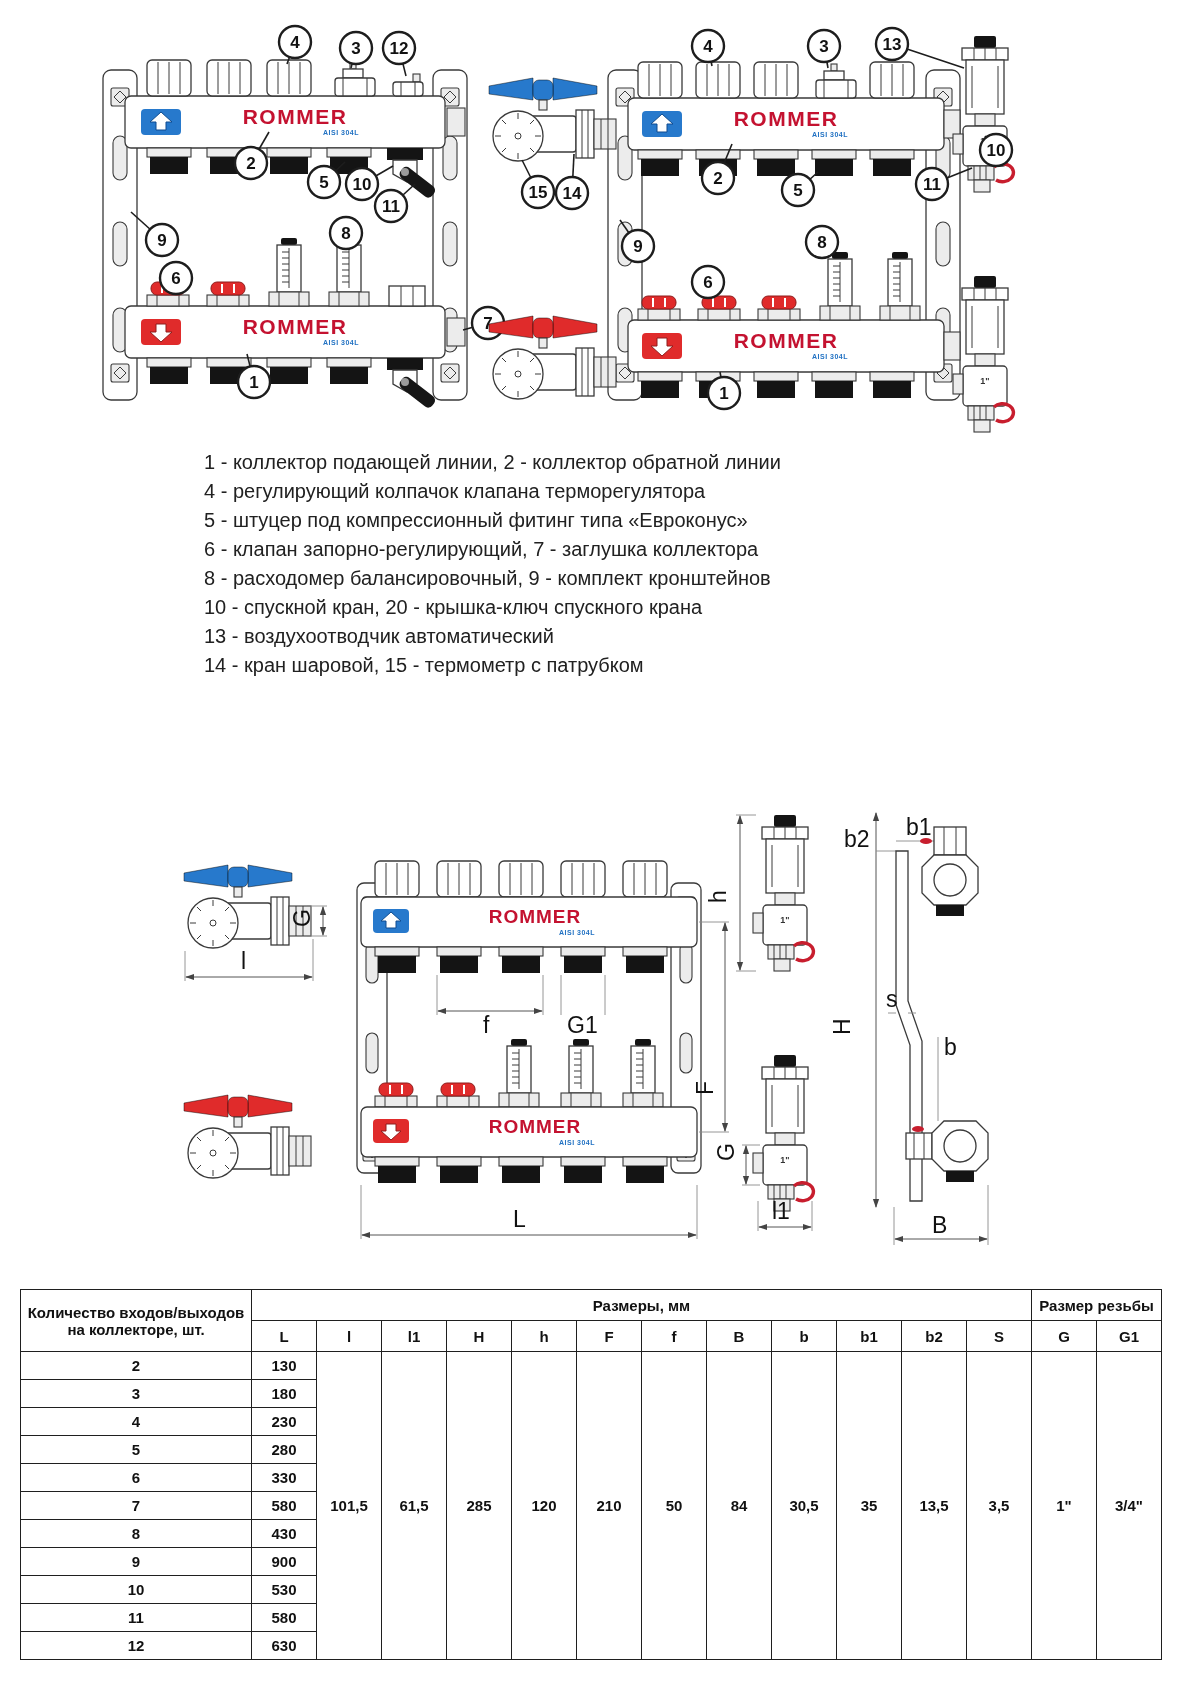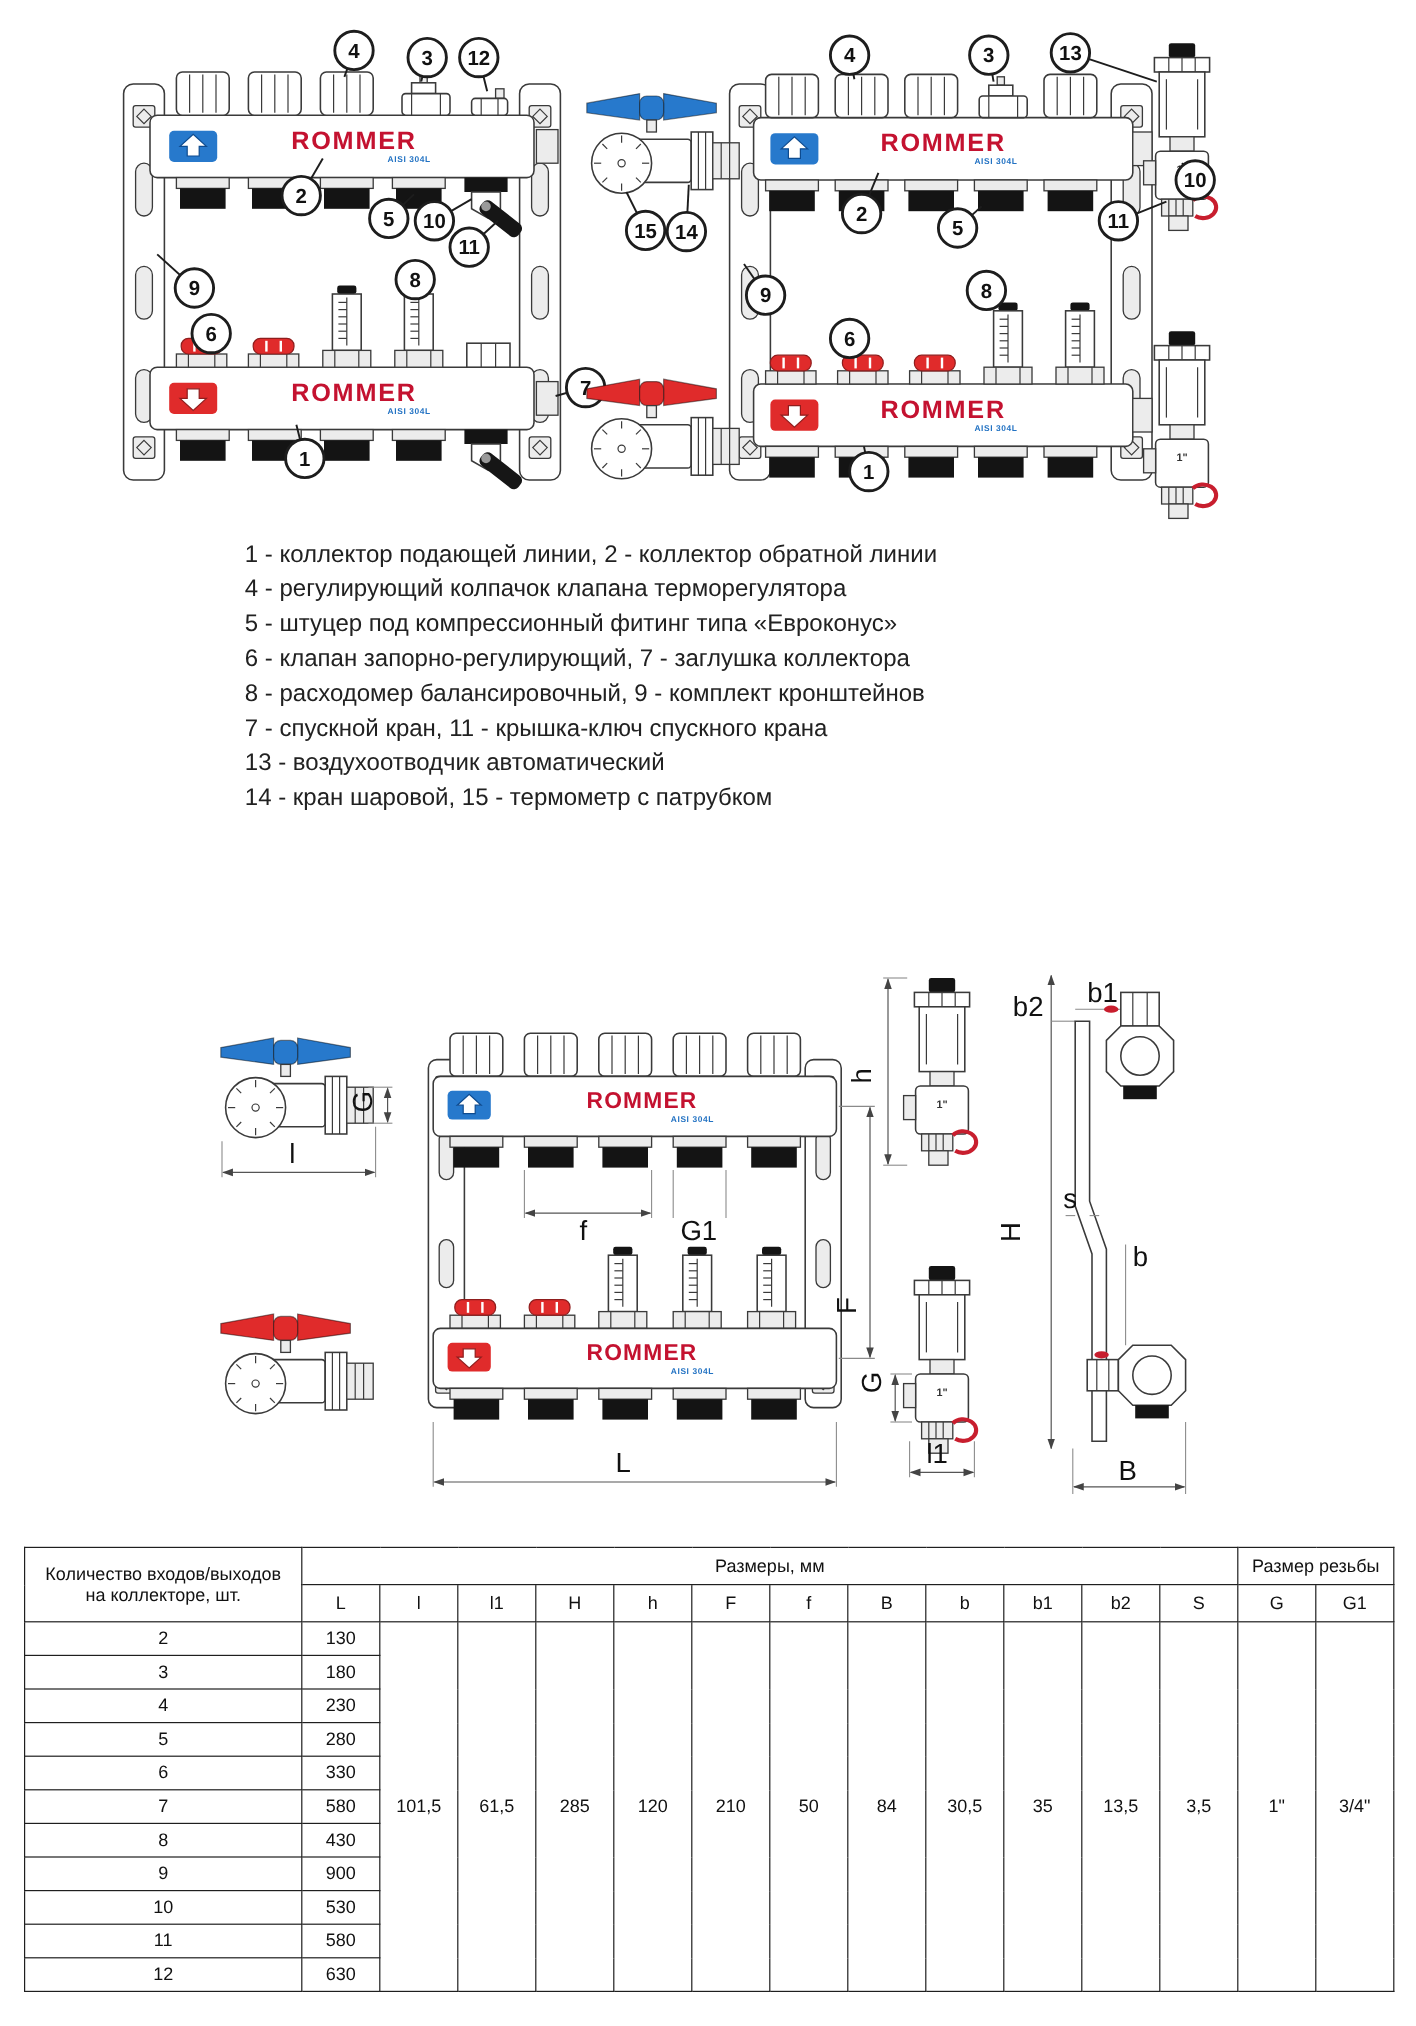--- a/index.html
+++ b/index.html
@@ -3,21 +3,21 @@
 <meta charset="utf-8">
 <style>
   html,body{margin:0;padding:0;background:#fff;}
   .page{position:relative;width:1180px;height:1688px;background:#fff;overflow:hidden;
         font-family:"Liberation Sans",sans-serif;color:#1c1c1c;}
   
   .legend{position:absolute;left:204px;top:448px;font-size:20px;line-height:29px;color:#212121;}
   
   .spec{position:absolute;left:20px;top:1289px;border-collapse:collapse;table-layout:fixed;
         font-size:15px;color:#111;text-align:center;}
-  .spec th,.spec td{border:1px solid #1f1f1f;font-weight:normal;padding:0 2px;}
+  .spec th,.spec td{border:1px solid #1f1f1f;font-weight:bold;padding:0 2px;}
   .spec thead tr{height:31px;}
   .spec tbody tr{height:28px;}
   .spec .c1{white-space:pre-line;}
   
   .ln{fill:#fff;stroke:#3a3a3a;stroke-width:1.3;}
   .lnf{fill:#ececec;stroke:#3a3a3a;stroke-width:1.1;}
   .blk{fill:#141414;stroke:none;}
   .thin{stroke:#3a3a3a;stroke-width:1;fill:none;}
   .wnotch{stroke:#fff;stroke-width:2;fill:none;}
   .dim{stroke:#555;stroke-width:1;fill:none;marker-start:url(#arr);marker-end:url(#arr);}
@@ -384,21 +384,21 @@
         <text x="244" y="379">1</text>
       </g>
 </svg>
 
 <div class="legend">
   <div>1 - коллектор подающей линии, 2 - коллектор обратной линии</div>
   <div>4 - регулирующий колпачок клапана терморегулятора</div>
   <div>5 - штуцер под компрессионный фитинг типа «Евроконус»</div>
   <div>6 - клапан запорно-регулирующий, 7 - заглушка коллектора</div>
   <div>8 - расходомер балансировочный, 9 - комплект кронштейнов</div>
-  <div>7 - спускной кран, 11 - крышка-ключ спускного крана</div>
+  <div>10 - спускной кран, 20 - крышка-ключ спускного крана</div>
   <div>13 - воздухоотводчик автоматический</div>
   <div>14 - кран шаровой, 15 - термометр с патрубком</div>
 </div>
 
 <svg width="920" height="500" viewBox="0 0 920 500" style="position:absolute;left:150px;top:755px">
 
   <g transform="translate(33,110)">
     <use href="#bhandle" x="1" y="0" style="color:#2779cc"></use>
     <use href="#bbody" x="0" y="30"></use>
     <line x1="124" y1="41" x2="144" y2="41" class="ext"></line>

